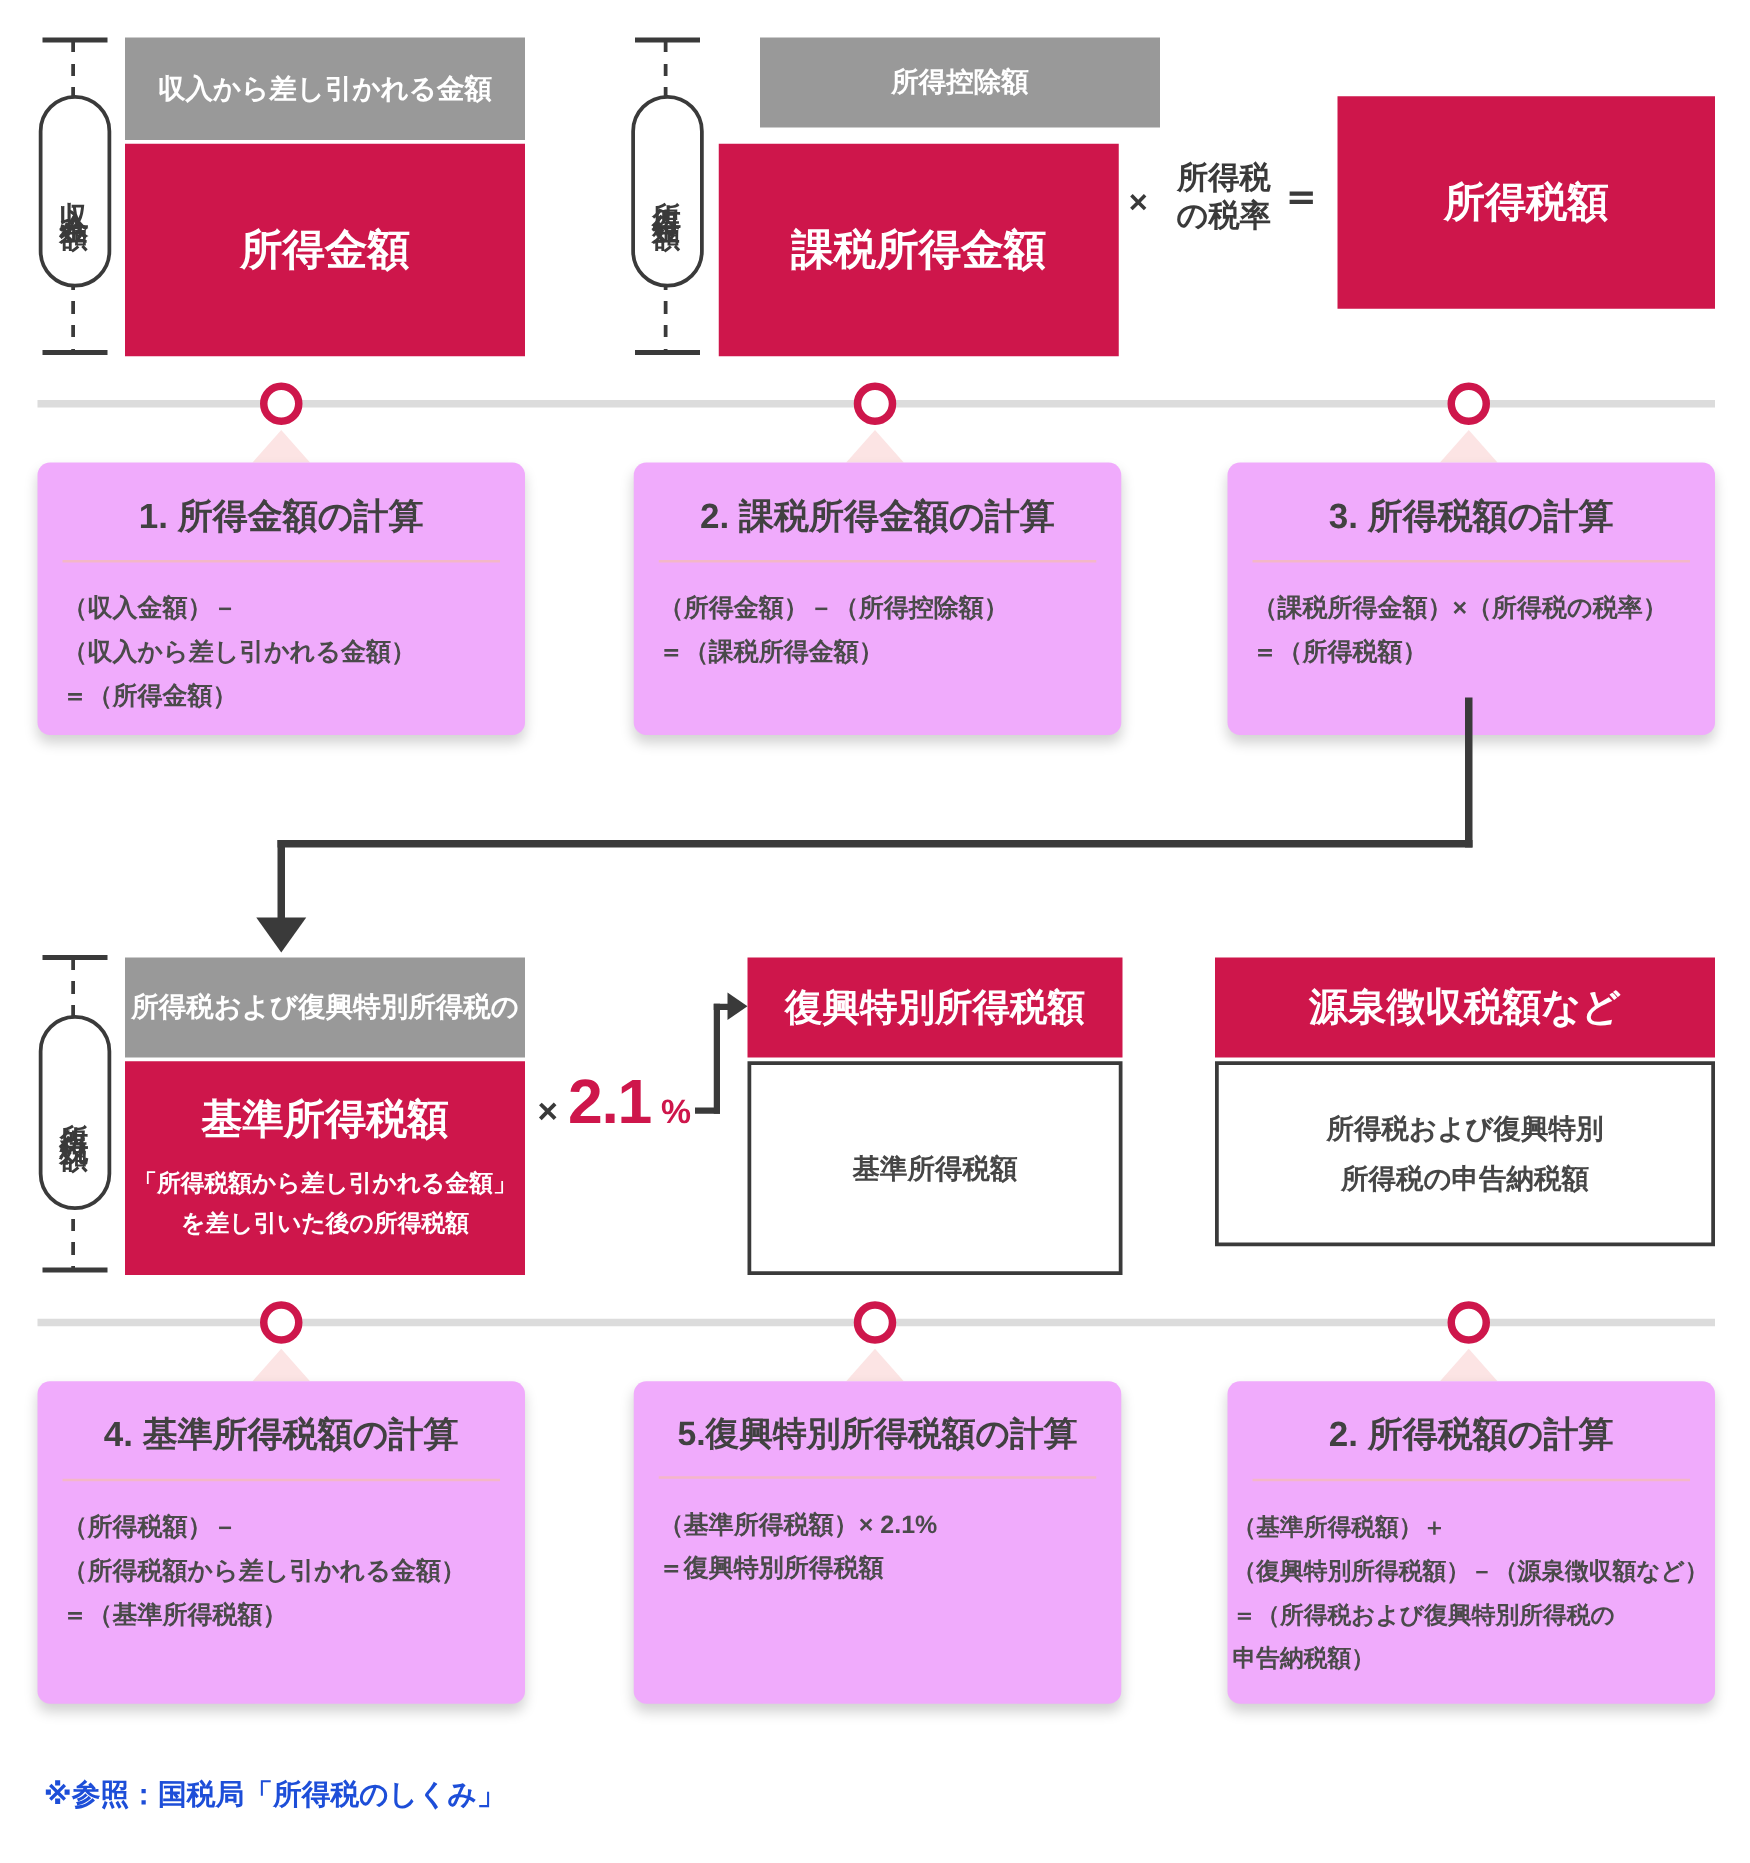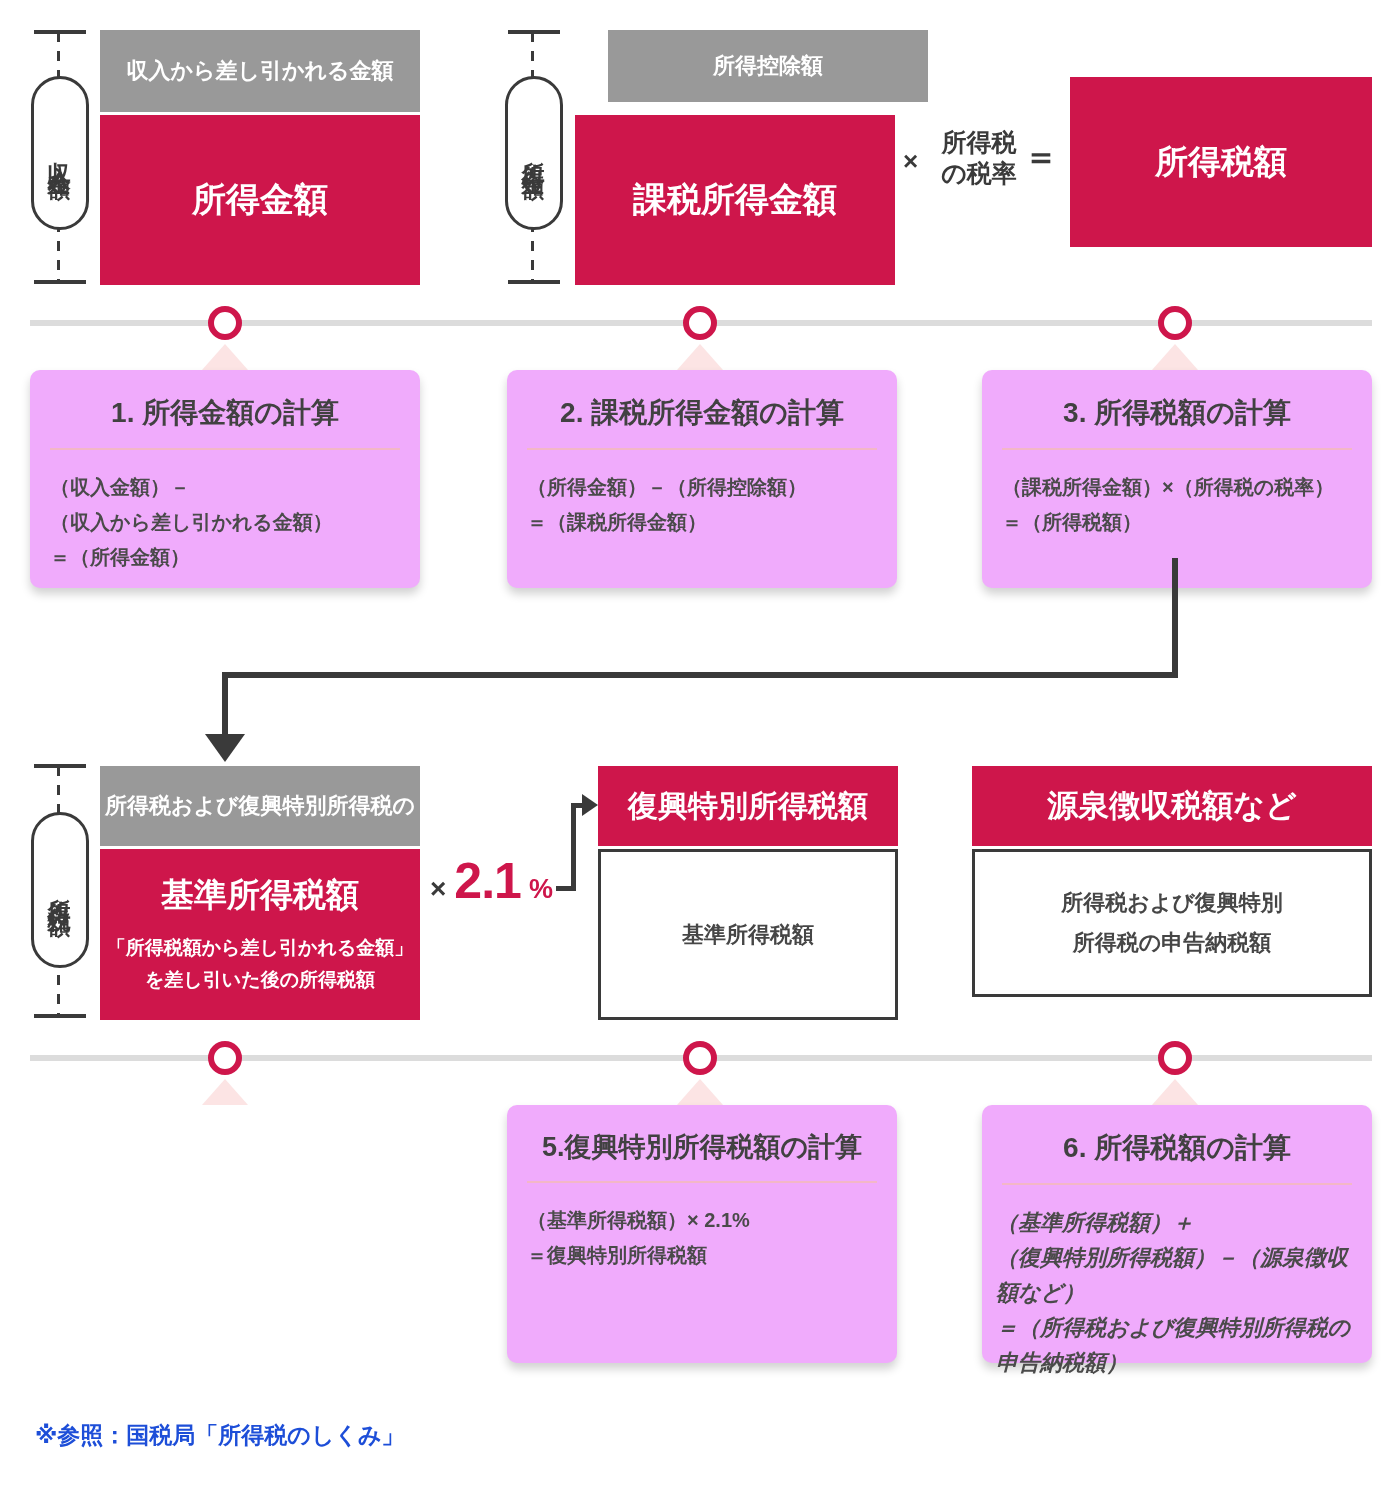--- a/index.html
+++ b/index.html
@@ -35,21 +35,21 @@
   .card { position:absolute; width:390px; background:#f0abfc; border-radius:10px;
     box-shadow:0 6px 10px rgba(0,0,0,0.18); }
   .card-pointer { position:absolute; width:0; height:0;
     border-left:23px solid transparent; border-right:23px solid transparent;
     border-bottom:26px solid #FCE4E4; }
   .card-title { text-align:center; font-size:28px; font-weight:bold; color:#414141;
     padding-top:26px; line-height:1.2; }
   .card-title.small { font-size:27px; }
   .card-divider { height:2px; background:#F3B7C7; margin:18px 20px 20px; }
   .card-body { padding:0 20px; font-size:20px; font-weight:bold; color:#4A4A4A; line-height:35px; }
-  .card-body.dense { font-size:22px; padding:0 14px;font-style:italic; }
+  .card-body.dense { font-size:19px; padding:0 4px; }
 
   
   .seg { position:absolute; background:#3A3A3A; }
   .arrowhead-down { position:absolute; width:0; height:0;
     border-left:20px solid transparent; border-right:20px solid transparent;
     border-top:28px solid #3A3A3A; }
   .arrowhead-right { position:absolute; width:0; height:0;
     border-top:11px solid transparent; border-bottom:11px solid transparent;
     border-left:16px solid #3A3A3A; }
 
@@ -178,34 +178,43 @@
       <div>所得税の申告納税額</div>
     </div>
   </div>
 
   <div class="timeline" style="top:1055px;"></div>
   <div class="tl-circle" style="left:208px; top:1041px;"></div>
   <div class="tl-circle" style="left:683px; top:1041px;"></div>
   <div class="tl-circle" style="left:1158px; top:1041px;"></div>
 
   <div class="card-pointer" style="left:202px; top:1079px;"></div>
+  <div class="card" style="left:30px; top:1105px; height:258px;">
+    <div class="card-title">4. 基準所得税額の計算</div>
+    <div class="card-divider"></div>
+    <div class="card-body">
+      <div>（所得税額）－</div>
+      <div>（所得税額から差し引かれる金額）</div>
+      <div>＝（基準所得税額）</div>
+    </div>
+  </div>
 
   <div class="card-pointer" style="left:677px; top:1079px;"></div>
   <div class="card" style="left:507px; top:1105px; height:258px;">
     <div class="card-title small">5.復興特別所得税額の計算</div>
     <div class="card-divider"></div>
     <div class="card-body">
       <div>（基準所得税額）× 2.1%</div>
       <div>＝復興特別所得税額</div>
     </div>
   </div>
 
   <div class="card-pointer" style="left:1152px; top:1079px;"></div>
   <div class="card" style="left:982px; top:1105px; height:258px;">
-    <div class="card-title">6. 所得税額の計算</div>
+    <div class="card-title">2. 所得税額の計算</div>
     <div class="card-divider"></div>
     <div class="card-body dense">
       <div>（基準所得税額）＋</div>
       <div>（復興特別所得税額）－（源泉徴収額など）</div>
       <div>＝（所得税および復興特別所得税の</div>
       <div>申告納税額）</div>
     </div>
   </div>
 
   <div class="footnote" style="left:35px; top:1420px;">※参照：国税局「所得税のしくみ」</div>

